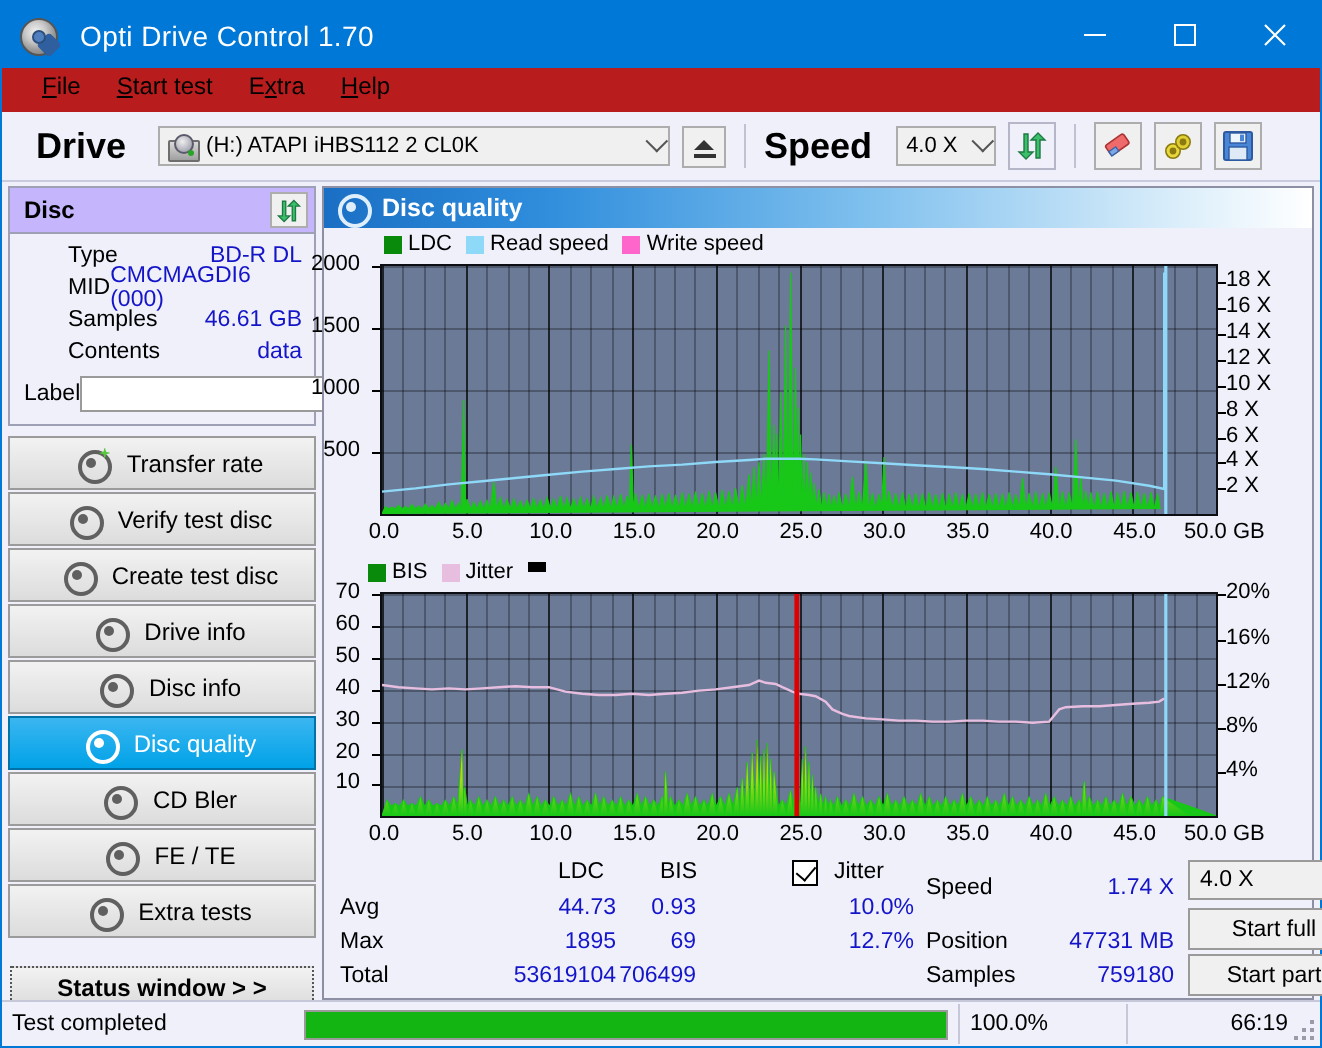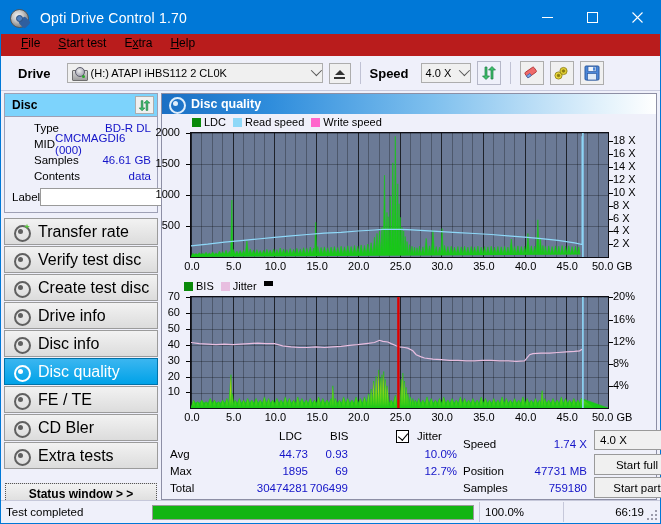--- a/index.html
+++ b/index.html
@@ -51,21 +51,21 @@
   .menuitem{
     font-size:12px;color:#000;padding:2px 9px;
   }
   .menuitem u{text-decoration:underline;}
 
   
   .toolbar{
     height:34px;background:#eff0fa;display:flex;align-items:center;
     padding:0 6px;gap:6px;border-bottom:1px solid #c8cade;
   }
-  .tb-label{font-size:13px;font-weight:bold;color:#000;margin-left:11px;margin-right:10px;}
+  .tb-label{font-size:18px;font-weight:bold;color:#000;margin-left:11px;margin-right:10px;}
   .combo{
     height:20px;background:#f0f0f0;border:1px solid #adadad;
     display:flex;align-items:center;font-size:11px;color:#000;
     position:relative;box-sizing:border-box;
   }
   .combo .arrow{
     position:absolute;right:5px;top:50%;transform:translateY(-60%);
     width:7px;height:7px;border-right:1.3px solid #555;border-bottom:1.3px solid #555;
     transform-origin:center;rotate:45deg;margin-top:-3px;
   }
@@ -93,21 +93,21 @@
 
   
   .leftcol{width:160px;box-sizing:border-box;padding:0;background:#eff0fa;}
   .disc-panel{
     margin:2px 3px 0 3px;border:1px solid #9ea0b5;background:#eff0fa;
     box-sizing:border-box;
   }
   .disc-head{
     height:22px;display:flex;align-items:center;justify-content:space-between;
     border-bottom:1px solid #9ea0b5;padding:0 3px 0 7px;
-    background:#7dd3fc;
+    background:#c4b5fd;
   }
   .disc-head span{font-weight:bold;font-size:12px;}
   .refresh-btn{
     width:19px;height:18px;background:#f0f0f0;border:1px solid #adadad;
     display:flex;align-items:center;justify-content:center;box-sizing:border-box;
   }
   .disc-rows{padding:3px 6px 4px 7px;}
   .drow{display:flex;justify-content:space-between;align-items:center;height:16px;font-size:11.5px;margin-left:22px;}
   .drow .k{color:#000;}
   .drow .v{color:#1414c8;}
@@ -126,21 +126,21 @@
     background:radial-gradient(circle at 40% 35%,#fbfbc8 0%,#e8e06a 45%,#c9bb33 100%);
     border:1px solid #8a7e20;position:relative;
   }
   .cd-btn .cd:after{content:"";position:absolute;left:5px;top:5px;width:4px;height:4px;border-radius:50%;background:#f7f7e8;border:1px solid #9a9030;}
 
   .navlist{margin:5px 3px 0 3px;}
   .navbtn{
     height:27px;margin-bottom:1px;border:1px solid #9b9b9b;
     background:linear-gradient(#f2f2f2,#dcdcdc);
     display:flex;align-items:center;padding-left:8px;gap:9px;
-    font-size:16px;color:#000;box-sizing:border-box;
+    font-size:12px;color:#000;box-sizing:border-box;justify-content:center;
   }
   .navbtn.active{
     background:linear-gradient(#3bb6f0,#00a2e8);
     border:1px solid #0072a8;color:#fff;
   }
   .nav-ico{width:16px;height:16px;position:relative;flex:none;}
   .nav-ico .r1{
     position:absolute;left:1px;top:1px;width:13px;height:13px;border-radius:50%;
     border:2px solid #606060;
   }
@@ -407,28 +407,28 @@
               <i class="r1"></i>
               <i class="r2"></i>
             </span>
           <span>Disc quality</span>
         </div>
         <div class="navbtn">
           <span class="nav-ico">
               <i class="r1"></i>
               <i class="r2"></i>
             </span>
+          <span>CD Bler</span>
+        </div>
+        <div class="navbtn">
+          <span class="nav-ico">
+              <i class="r1"></i>
+              <i class="r2"></i>
+            </span>
           <span>FE / TE</span>
-        </div>
-        <div class="navbtn">
-          <span class="nav-ico">
-              <i class="r1"></i>
-              <i class="r2"></i>
-            </span>
-          <span>CD Bler</span>
         </div>
         <div class="navbtn">
           <span class="nav-ico">
               <i class="r1"></i>
               <i class="r2"></i>
             </span>
           <span>Extra tests</span>
         </div>
       </div>
 
@@ -678,21 +678,21 @@
         <div class="stats">
           <div class="st k" style="left:117px;top:3px;">LDC</div>
           <div class="st k" style="left:168px;top:3px;">BIS</div>
 
           <div class="st k" style="left:8px;top:21px;">Avg</div>
           <div class="st k" style="left:8px;top:38px;">Max</div>
           <div class="st k" style="left:8px;top:55px;">Total</div>
 
           <div class="st v" style="left:78px;top:21px;width:68px;">44.73</div>
           <div class="st v" style="left:78px;top:38px;width:68px;">1895</div>
-          <div class="st v" style="left:48px;top:55px;width:98px;">30474281</div>
+          <div class="st v" style="left:48px;top:55px;width:98px;">53619104</div>
 
           <div class="st v" style="left:130px;top:21px;width:56px;">0.93</div>
           <div class="st v" style="left:130px;top:38px;width:56px;">69</div>
           <div class="st v" style="left:130px;top:55px;width:56px;">706499</div>
 
           <div class="chk" style="left:234px;top:3px;"></div>
           <div class="st k" style="left:255px;top:3px;">Jitter</div>
           <div class="st v" style="left:215px;top:21px;width:80px;">10.0%</div>
           <div class="st v" style="left:215px;top:38px;width:80px;">12.7%</div>
 

